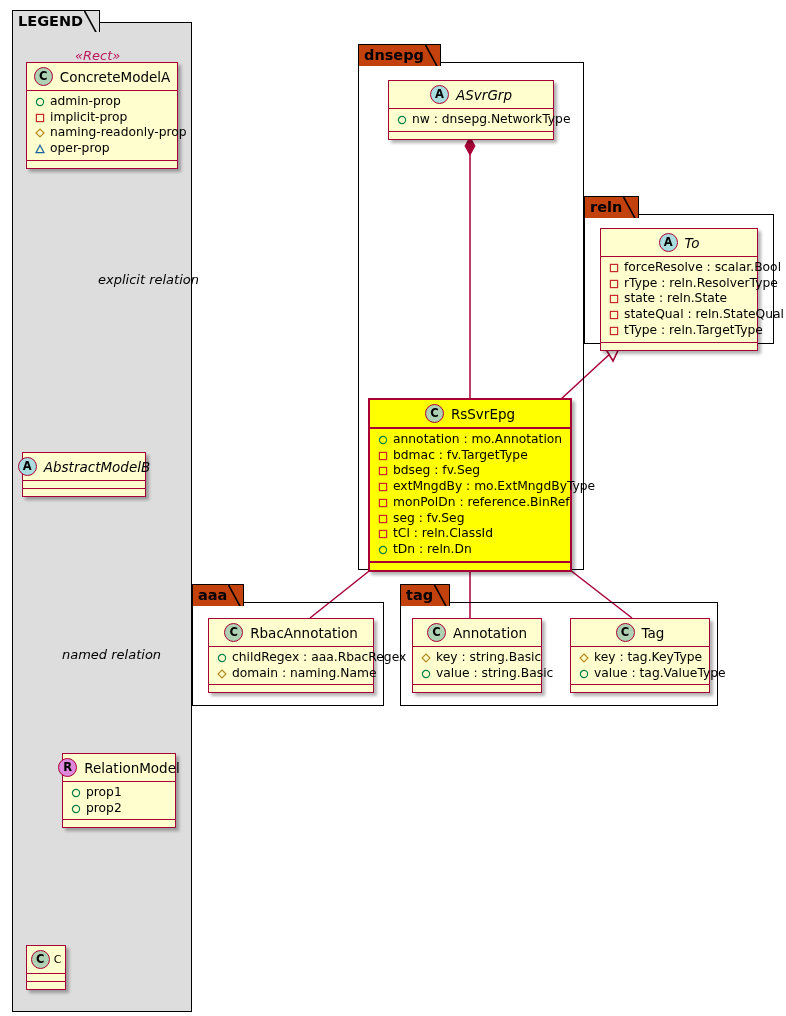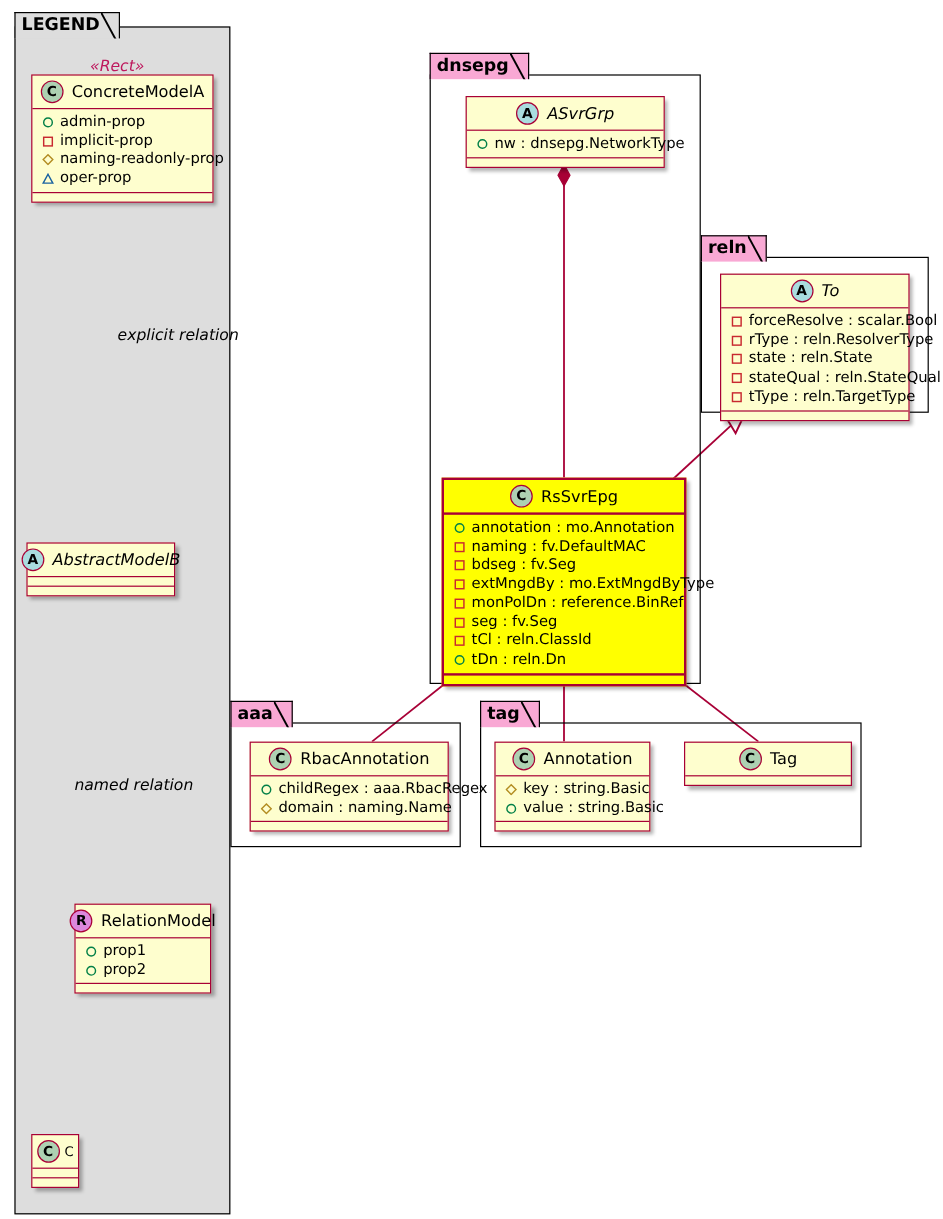--- a/index.html
+++ b/index.html
@@ -34,21 +34,21 @@
     box-sizing: border-box;
     border: 1.6px solid #000000;
     background: transparent;
   }
   .pkg.shaded { background: #DDDDDD; }
   .pkg-tab {
     position: absolute;
     box-sizing: border-box;
     border: 1.6px solid #000000;
     border-bottom: none;
-    background: #f9a8d4;
+    background: #c2410c;
     font-size: 14.5px;
     font-weight: bold;
     color: #000000;
     line-height: 1;
     padding: 3px 16px 3px 5px;
     white-space: nowrap;
     z-index: 3;
   }
   .pkg-tab.shaded { background: #DDDDDD; }
   .pkg-tab::after {
@@ -333,21 +333,21 @@
             </svg>
         </span>
         <span>annotation : mo.Annotation</span>
       </div>
       <div class="attr">
         <span class="vis">
           <svg width="10" height="10" viewBox="0 0 10 10">
               <rect x="1.4" y="1.4" width="7.2" height="7.2" fill="none" stroke="#C82930" stroke-width="1.2"></rect>
             </svg>
         </span>
-        <span>naming : fv.DefaultMAC</span>
+        <span>bdmac : fv.TargetType</span>
       </div>
       <div class="attr">
         <span class="vis">
           <svg width="10" height="10" viewBox="0 0 10 10">
               <rect x="1.4" y="1.4" width="7.2" height="7.2" fill="none" stroke="#C82930" stroke-width="1.2"></rect>
             </svg>
         </span>
         <span>bdseg : fv.Seg</span>
       </div>
       <div class="attr">
@@ -524,16 +524,34 @@
       </div>
     </div>
     <div class="cls-methods"></div>
   </div>
 
   <div class="cls" style="left:570px; top:618px; width:140px;">
     <div class="cls-title">
       <span class="badge c">C</span>
       <span class="nm">Tag</span>
     </div>
+    <div class="cls-attrs">
+      <div class="attr">
+        <span class="vis">
+          <svg width="10" height="10" viewBox="0 0 10 10">
+              <polygon points="5,1 9,5 5,9 1,5" fill="none" stroke="#B38D22" stroke-width="1.2"></polygon>
+            </svg>
+        </span>
+        <span>key : tag.KeyType</span>
+      </div>
+      <div class="attr">
+        <span class="vis">
+          <svg width="10" height="10" viewBox="0 0 10 10">
+              <circle cx="5" cy="5" r="3.6" fill="none" stroke="#038048" stroke-width="1.2"></circle>
+            </svg>
+        </span>
+        <span>value : tag.ValueType</span>
+      </div>
+    </div>
     <div class="cls-methods"></div>
   </div>
 
 </div>
 
 </body></html>

